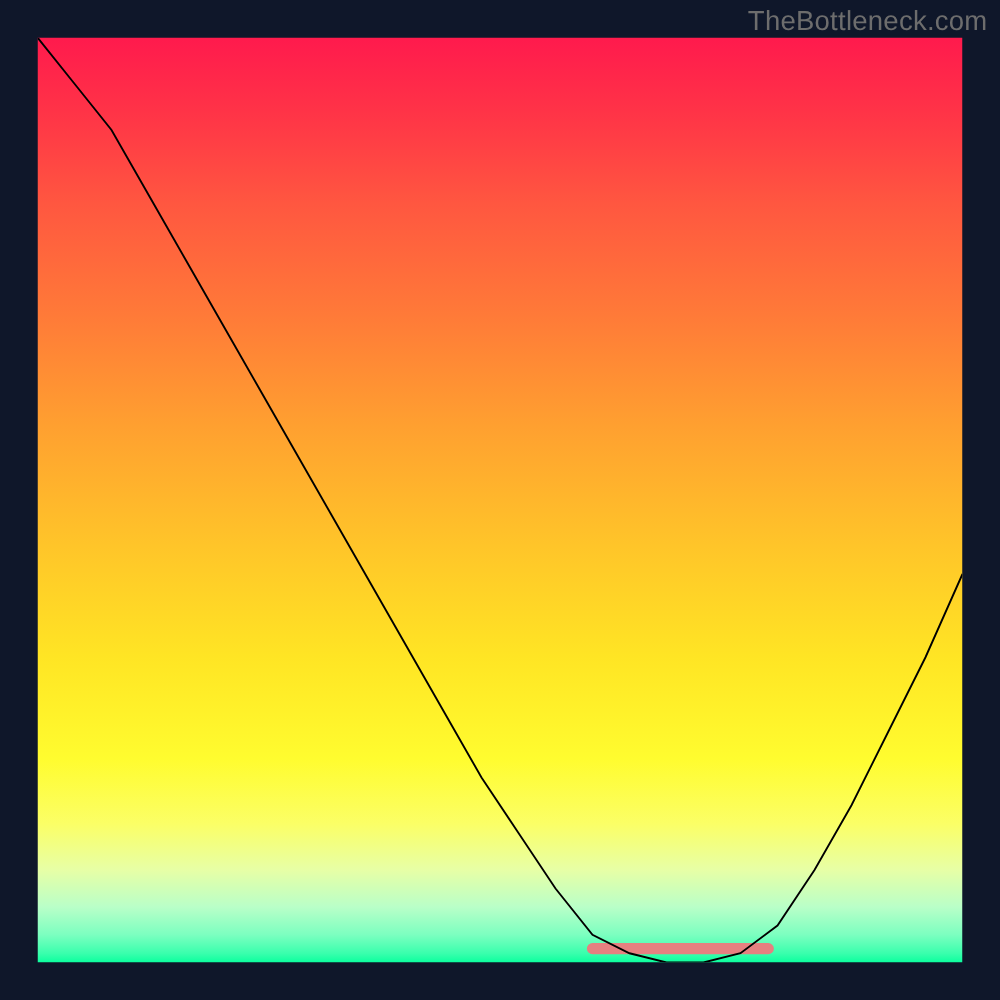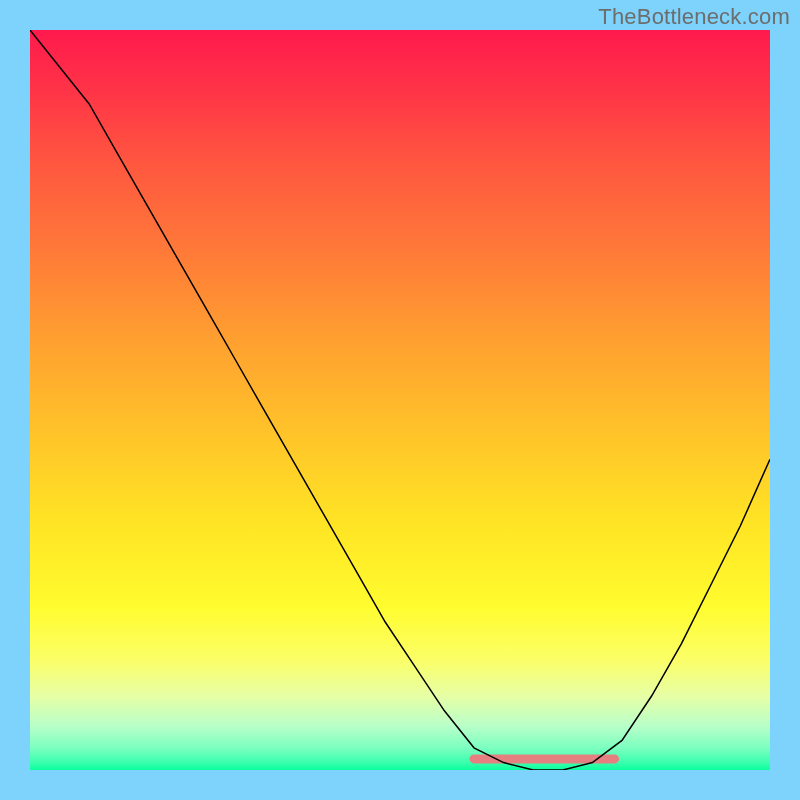--- a/index.html
+++ b/index.html
@@ -10,21 +10,21 @@
     height: 800px;
     position: relative;
     font-family: Arial, Helvetica, sans-serif;
   }
   .frame {
     position: absolute;
     left: 0;
     top: 0;
     width: 800px;
     height: 800px;
-    background: #7dd3fc;
+    background: #0f172a;
   }
   .plot {
     position: absolute;
     left: 30px;
     top: 30px;
     width: 740px;
     height: 740px;
     overflow: hidden;
   }
   .gradient {

